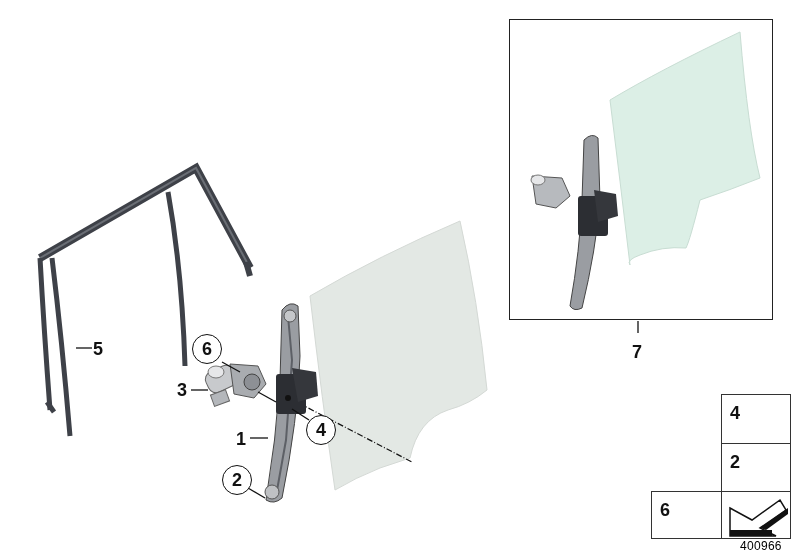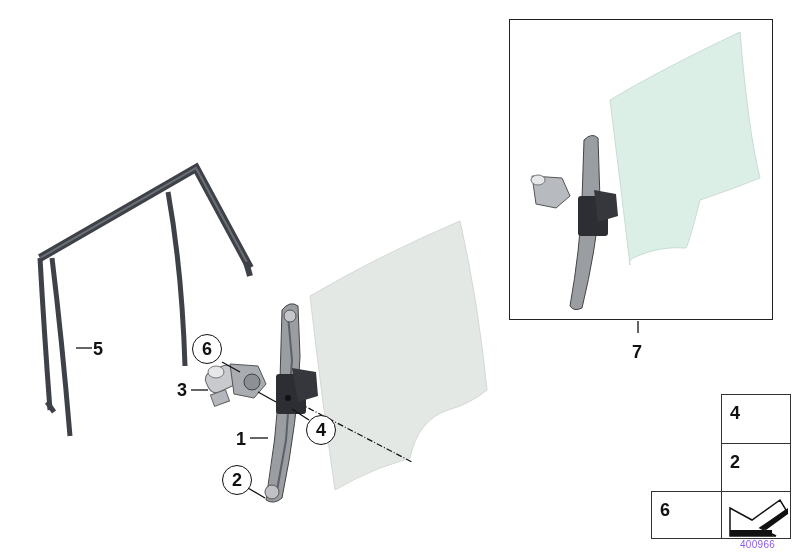--- a/index.html
+++ b/index.html
@@ -3,21 +3,21 @@
   <meta charset="utf-8">
   <style>
     html, body { margin: 0; padding: 0; background: #ffffff; }
     body { width: 800px; height: 560px; position: relative; overflow: hidden; font-family: "Liberation Sans", sans-serif; }
     .canvas { position: absolute; left: 0; top: 0; width: 800px; height: 560px; }
     .callout { position: absolute; font-family: "Liberation Sans", sans-serif; font-weight: bold; font-size: 18px; color: #111; line-height: 1; }
     .circled { position: absolute; width: 30px; height: 30px; border: 1.6px solid #111; border-radius: 50%; background: #fff; display: flex; align-items: center; justify-content: center; font-weight: bold; font-size: 18px; color: #111; box-sizing: border-box; }
     .inset-box { position: absolute; left: 509px; top: 19px; width: 264px; height: 301px; border: 1.3px solid #222; box-sizing: border-box; }
     .legend-cell { position: absolute; border: 1px solid #333; box-sizing: border-box; background: #fff; }
     .legend-num { position: absolute; font-weight: bold; font-size: 18px; color: #111; left: 8px; top: 8px; }
-    .diagram-id { position: absolute; left: 740px; top: 539px; font-size: 10px; color: #8b5cf6; letter-spacing: 0.3px; }
+    .diagram-id { position: absolute; left: 740px; top: 539px; font-size: 12px; color: #000000; letter-spacing: 0.3px; }
   </style>
 </head>
 <body>
 
 <div class="canvas">
   <svg width="800" height="560" viewBox="0 0 800 560" xmlns="http://www.w3.org/2000/svg">
 
     <g>
       <path d="M40,258 L196,168 L250,268" fill="none" stroke="#3e4148" stroke-width="8" stroke-linejoin="miter"></path>
       <path d="M40,258 L196,168 L250,268" fill="none" stroke="#6a6e75" stroke-width="2"></path>

